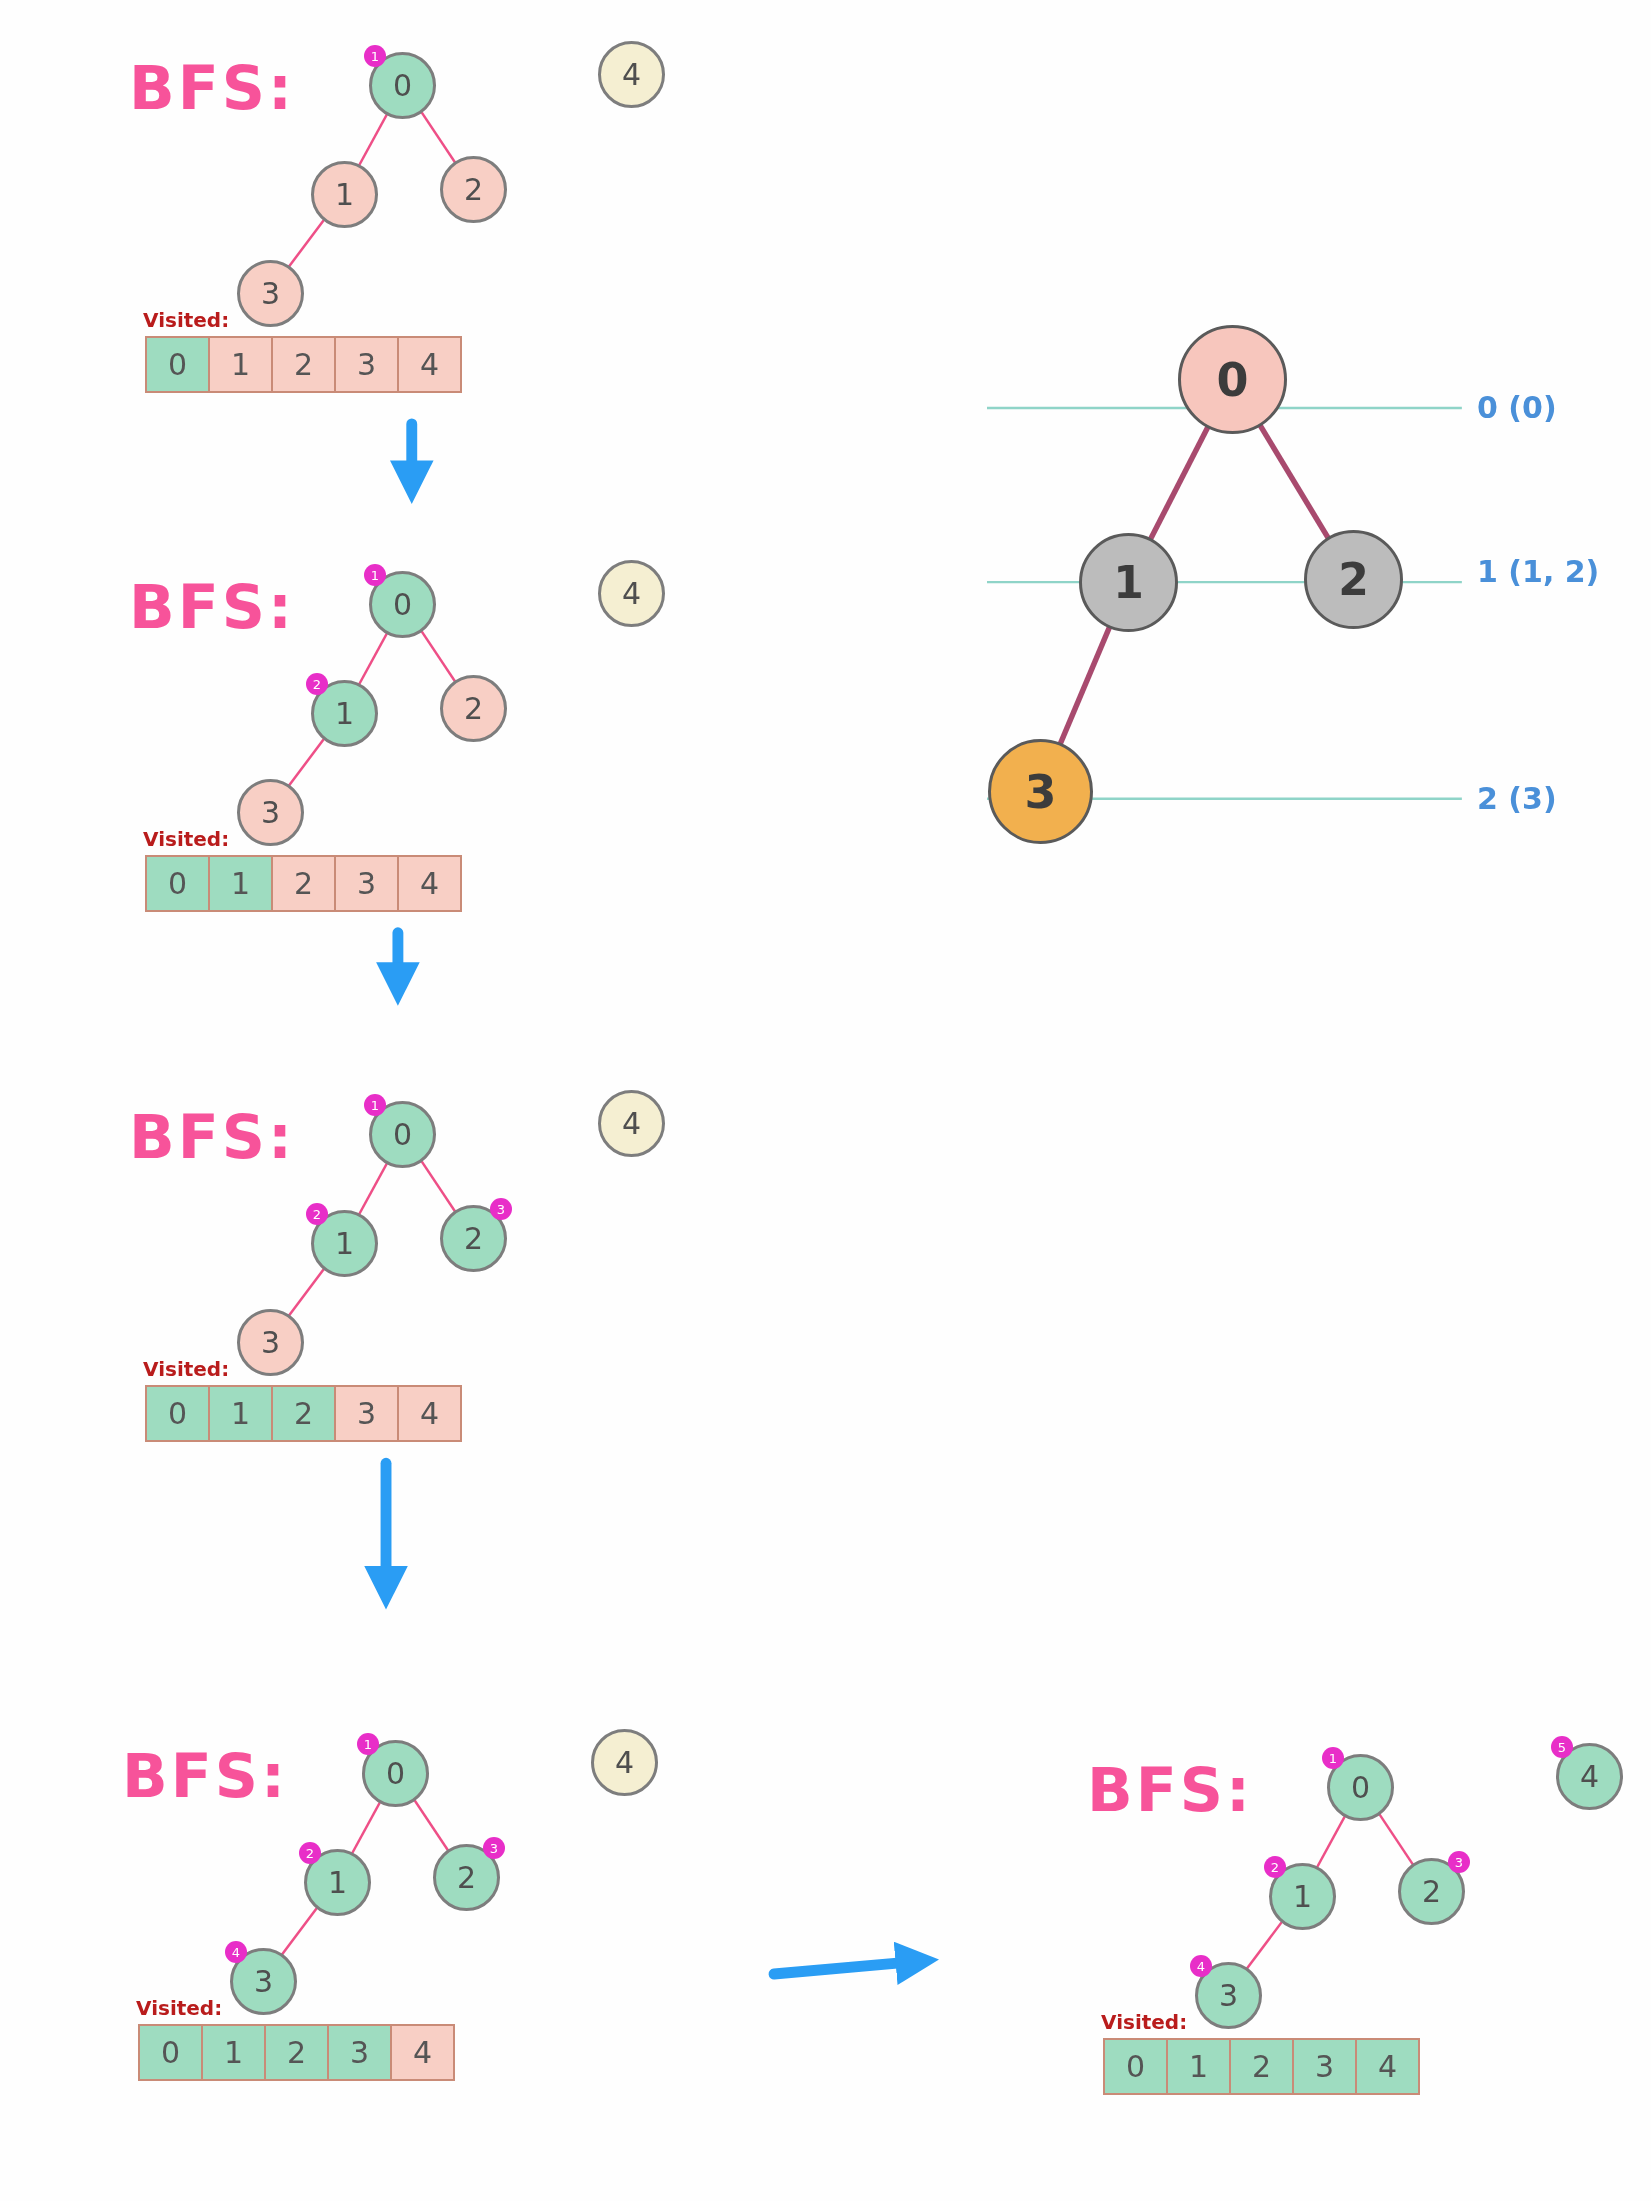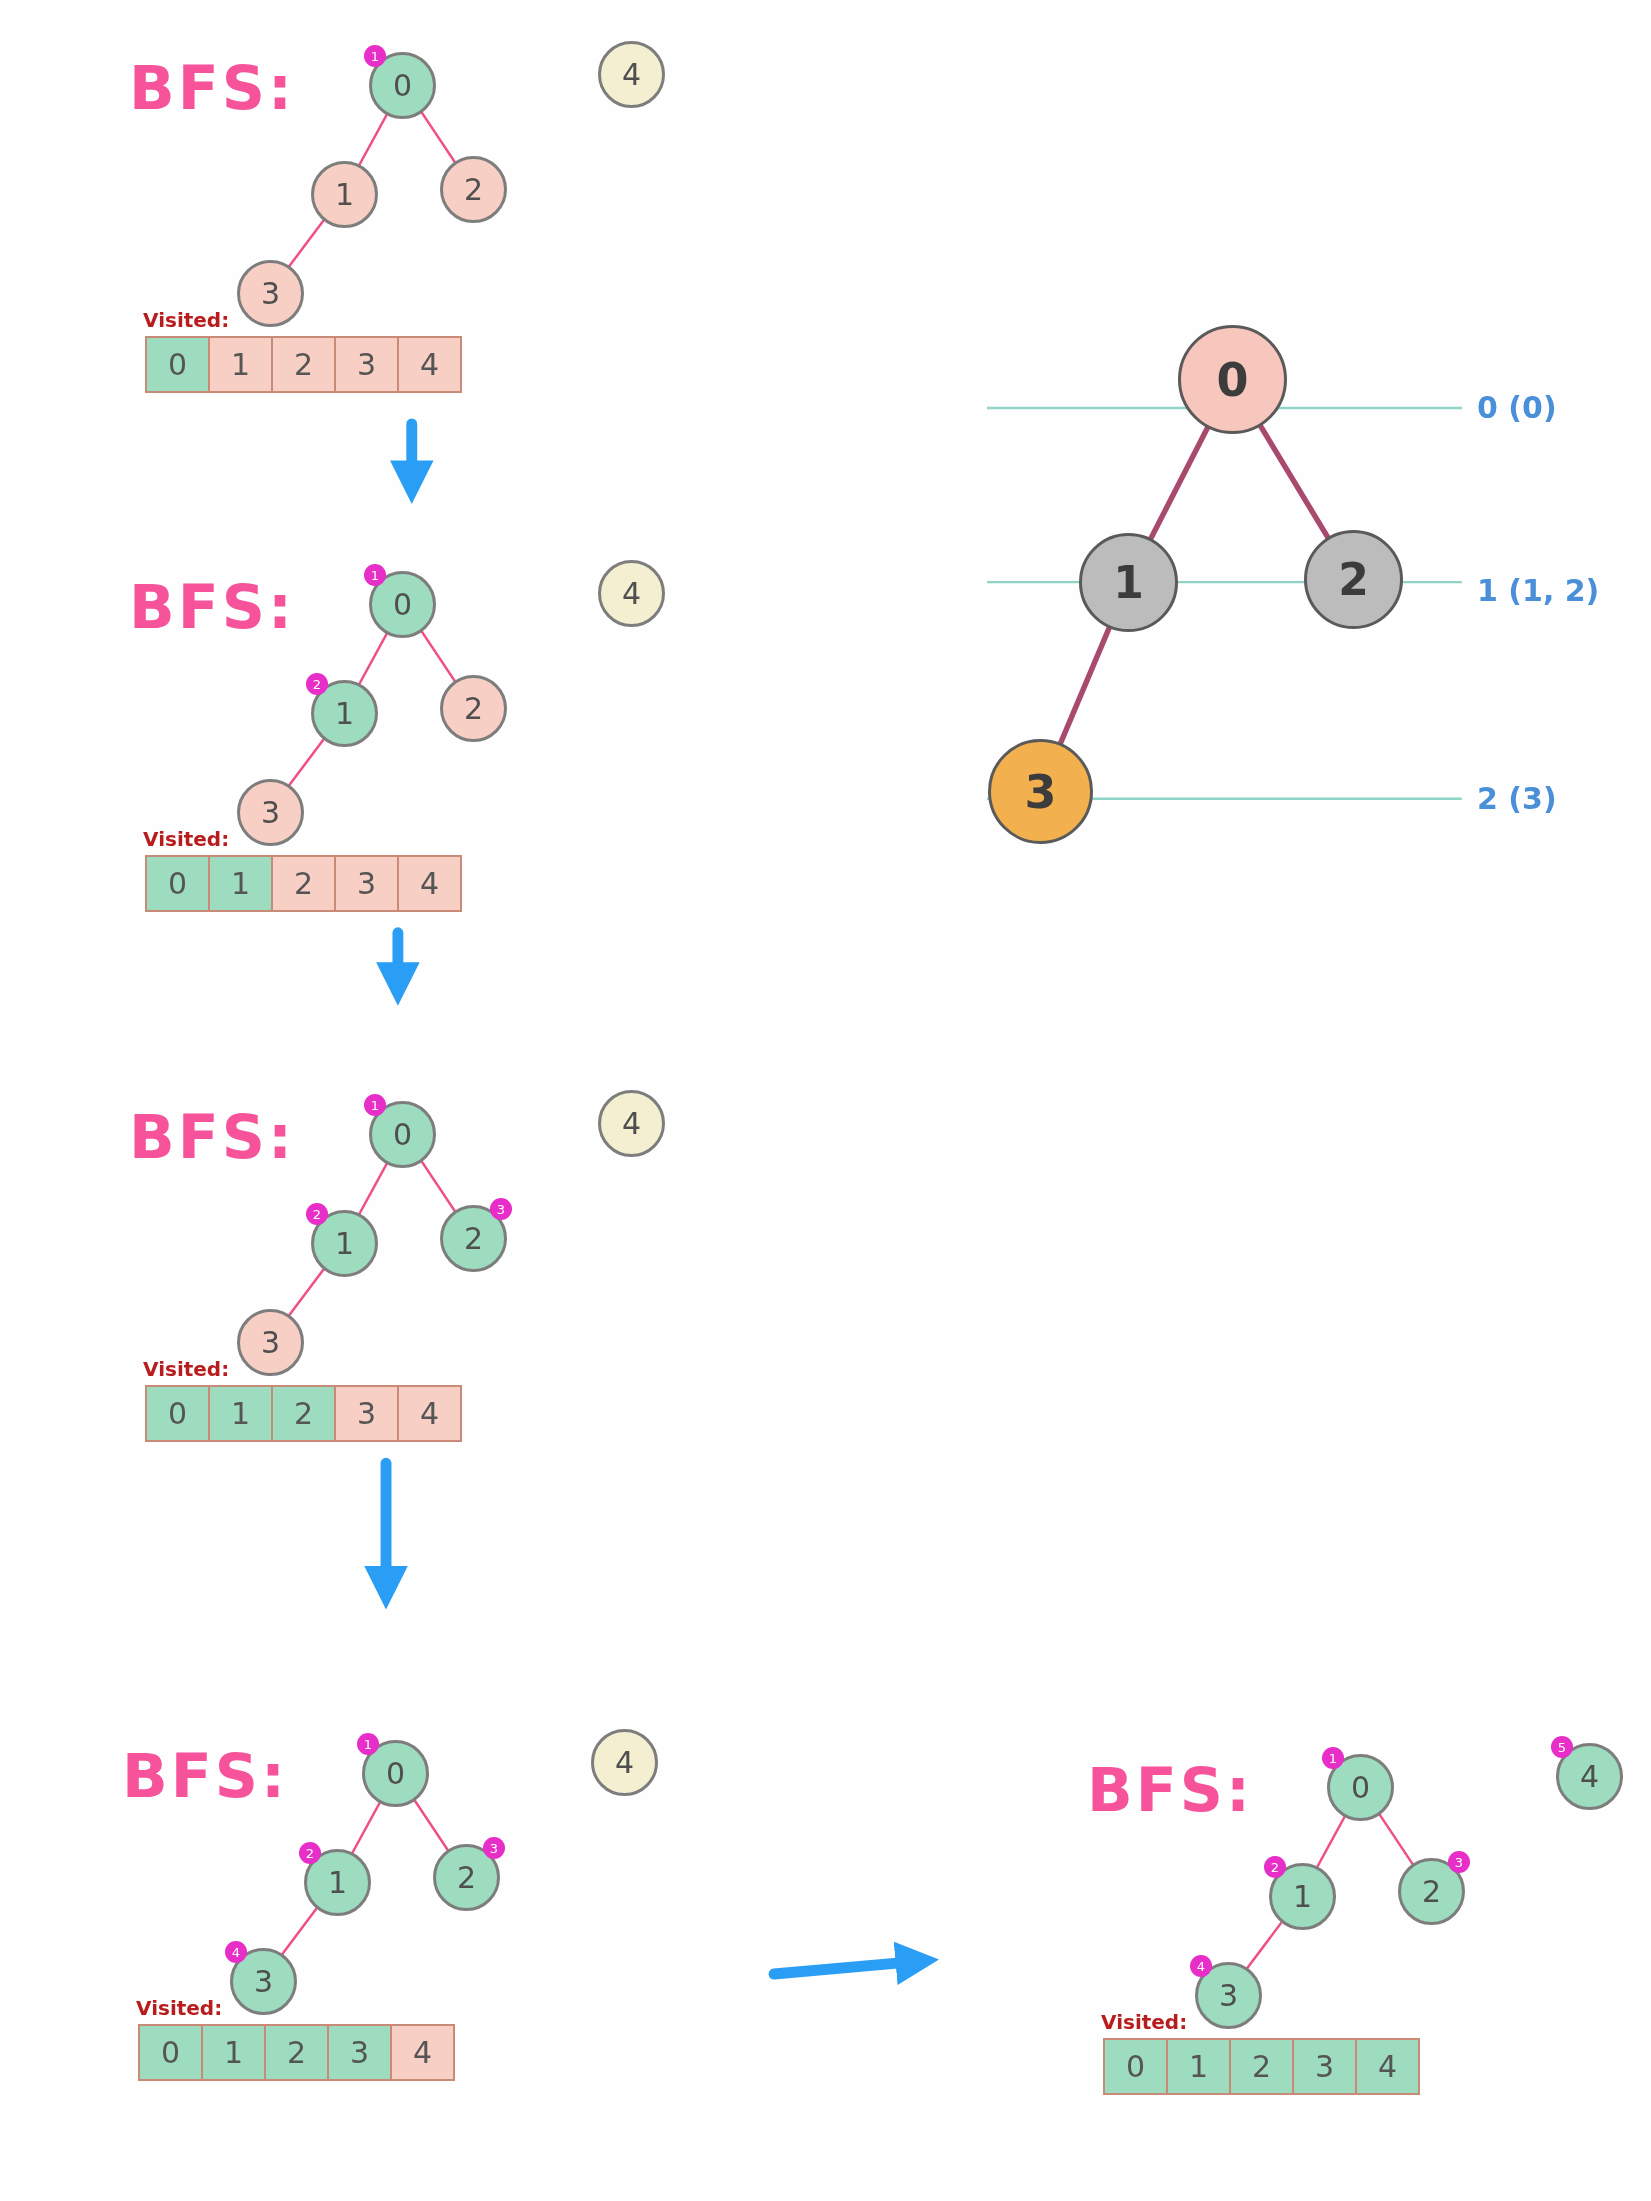--- a/index.html
+++ b/index.html
@@ -66,21 +66,21 @@
   }
   .ln0{left:208px;top:8px;width:103px;height:103px;font-size:46px;}
   .ln1{left:109px;top:216px;width:93px;height:93px;font-size:44px;}
   .ln2{left:334px;top:213px;width:93px;height:93px;font-size:44px;}
   .ln3{left:18px;top:422px;width:99px;height:99px;font-size:46px;}
   .llabel{
     position:absolute;left:507px;font-size:30px;font-weight:bold;
     color:#4a90d9;white-space:nowrap;text-align:center;
   }
   .ll0{top:73px;}
-  .ll1{top:256px;}
+  .ll1{top:237px;}
   .ll2{top:464px;}
 
   
   .arrows{position:absolute;left:0;top:0;pointer-events:none;}
 </style>
 </head>
 <body>
 
 <div id="canvas">
 

